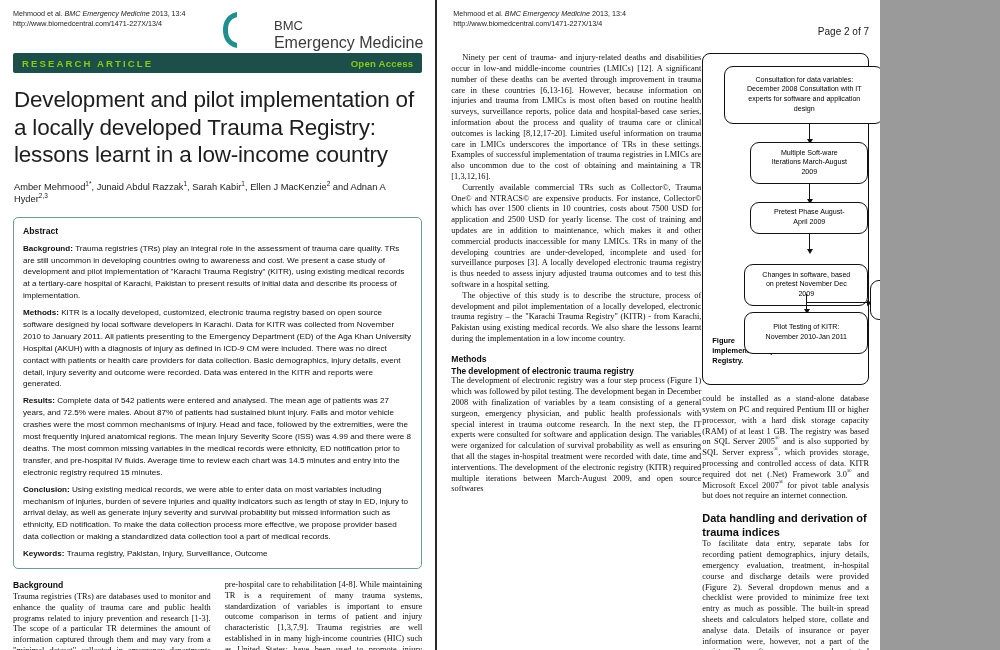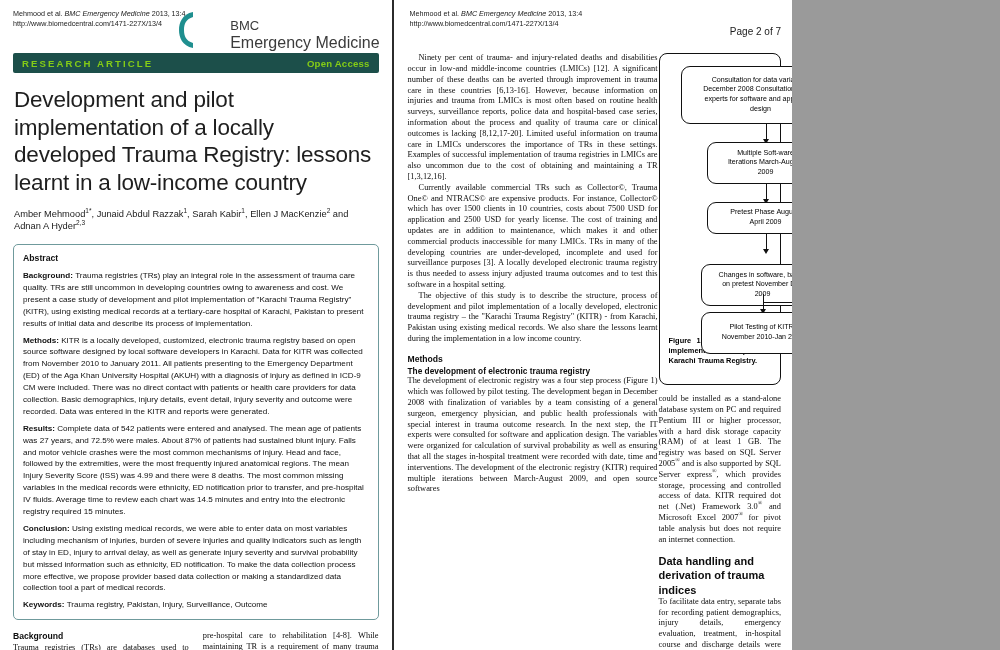--- a/index.html
+++ b/index.html
@@ -4,21 +4,21 @@
 <style>
   * { box-sizing: border-box; }
   html, body {
     margin: 0; padding: 0;
     width: 1000px; height: 650px;
     background: #9a9a9a;
     font-family: "Liberation Serif", serif;
   }
   .spread {
     position: relative;
-    width: 792px; height: 650px;
+    width: 880px; height: 650px;
     display: flex;
     gap: 0;
   }
   .page {
     background: #ffffff;
     position: relative;
     overflow: hidden;
   }
   .page-left { width: 495px; height: 650px; padding: 6px 9px 0 9px; }
   .page-right { width: 505px; height: 650px; padding: 6px 9px 0 12px; margin-left: 0; }

